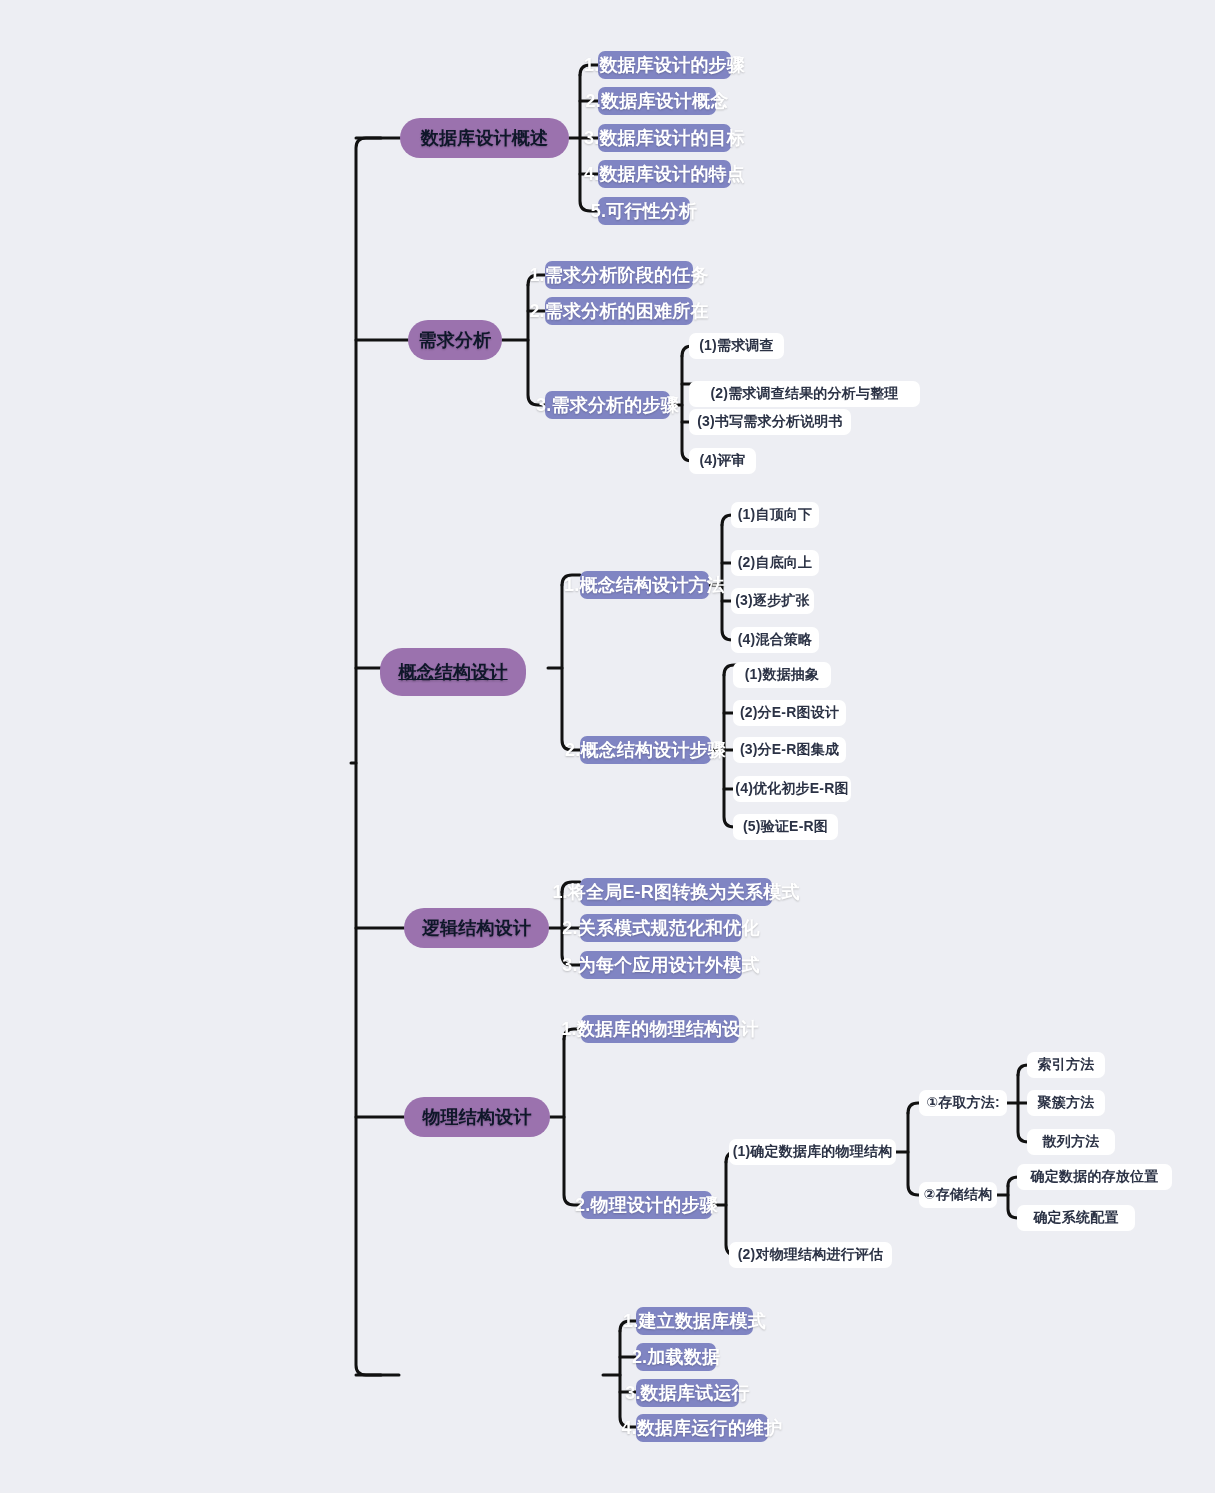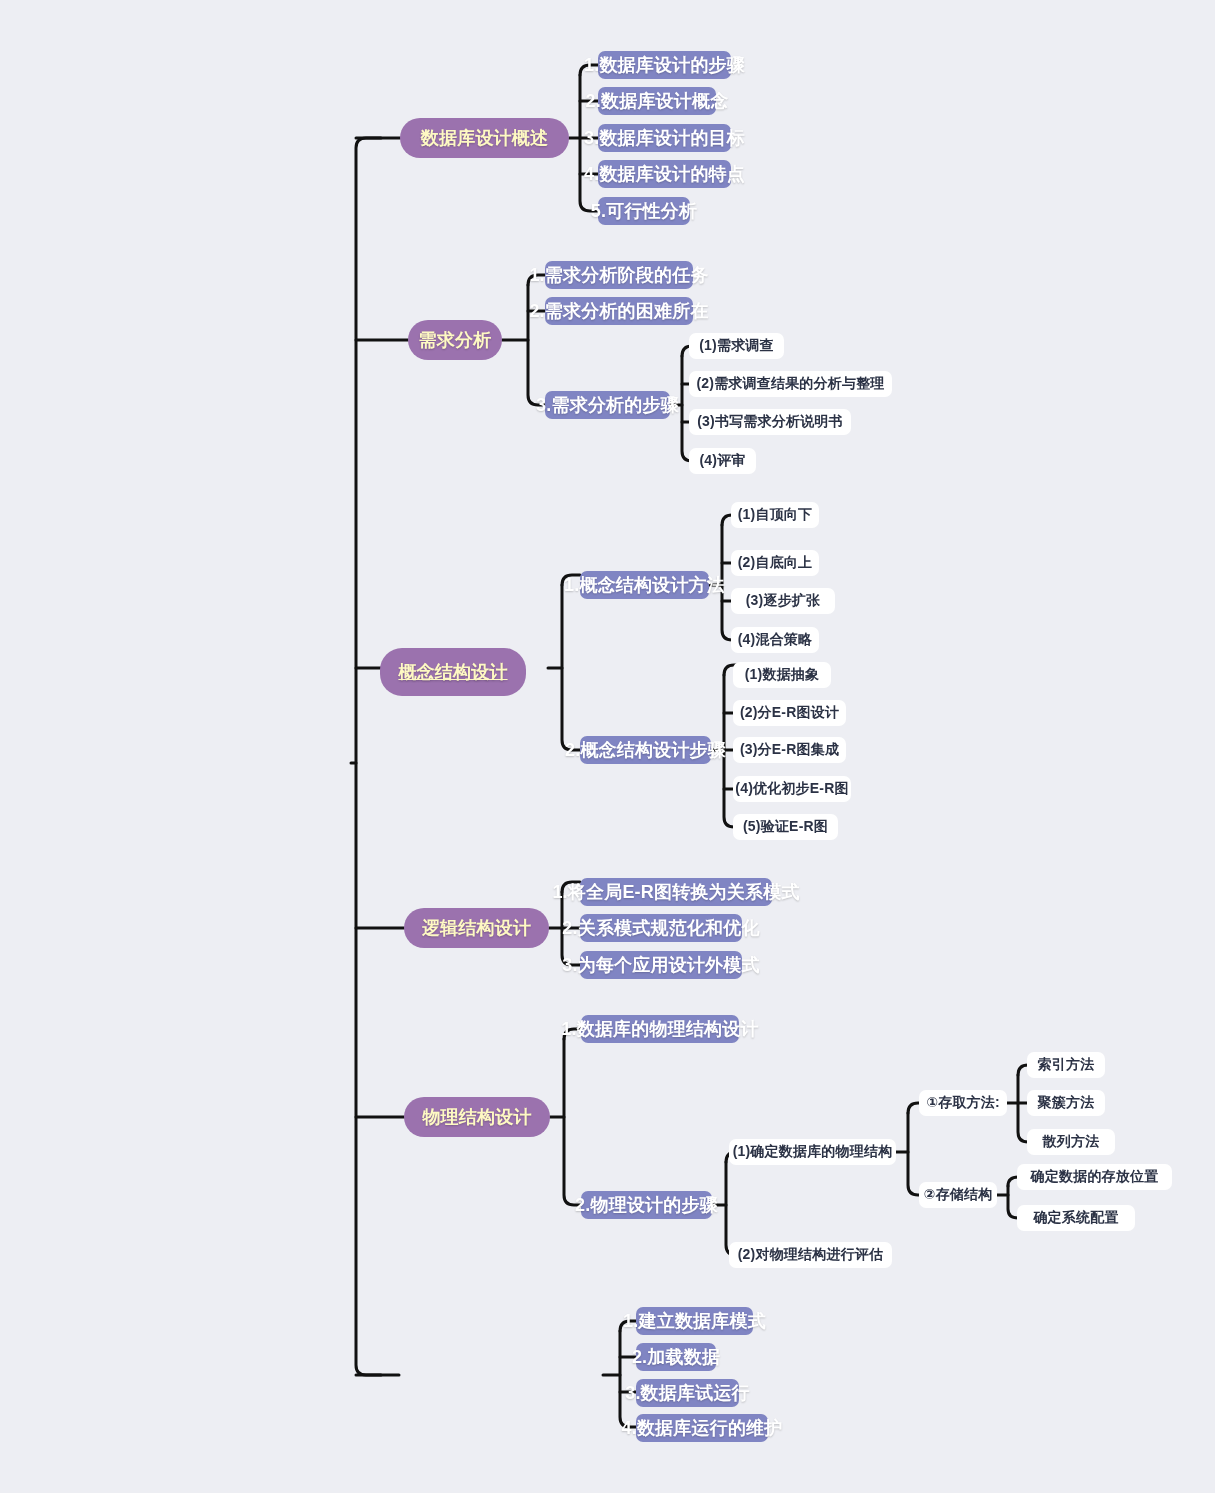--- a/index.html
+++ b/index.html
@@ -32,21 +32,21 @@
     line-height:1.22;
     flex-direction:column;
     text-align:center;
     text-shadow:0 1px 2px rgba(0,0,0,.25);
   }
   .n-root span{display:block;}
 
   
   .n-l1{
     background:#9b72ae;
-    color:#fef9c3;
+    color:#0f172a;
     border-radius:22px;
     font-size:18px;
     font-weight:bold;
     text-shadow:0 1px 2px rgba(0,0,0,.22);
     padding:0 16px;
   }
 
   
   .n-l2{
     background:#8085c3;
@@ -162,29 +162,29 @@
   <div class="node n-l2" style="left:598px;top:87px;width:118px;height:28px;">2.数据库设计概念</div>
   <div class="node n-l2" style="left:598px;top:124px;width:133px;height:28px;">3.数据库设计的目标</div>
   <div class="node n-l2" style="left:598px;top:160px;width:133px;height:28px;">4.数据库设计的特点</div>
   <div class="node n-l2" style="left:598px;top:197px;width:92px;height:28px;">5.可行性分析</div>
 
   <div class="node n-l1" style="left:408px;top:320px;width:94px;height:40px;">需求分析</div>
   <div class="node n-l2" style="left:545px;top:261px;width:148px;height:28px;">1.需求分析阶段的任务</div>
   <div class="node n-l2" style="left:545px;top:297px;width:148px;height:28px;">2.需求分析的困难所在</div>
   <div class="node n-l2" style="left:545px;top:391px;width:125px;height:28px;">3.需求分析的步骤</div>
   <div class="node n-w" style="left:689px;top:333px;width:95px;height:26px;">(1)需求调查</div>
-  <div class="node n-w" style="left:689px;top:371px;width:203px;height:26px;">(2)需求调查结果的分析与整理</div>
+  <div class="node n-w" style="left:689px;top:381px;width:231px;height:26px;">(2)需求调查结果的分析与整理</div>
   <div class="node n-w" style="left:689px;top:409px;width:162px;height:26px;text-align:center;">(3)书写需求分析说明书</div>
   <div class="node n-w" style="left:689px;top:448px;width:67px;height:26px;">(4)评审</div>
 
   <div class="node n-l1" style="left:380px;top:648px;width:146px;height:48px;text-decoration:underline;">概念结构设计</div>
   <div class="node n-l2" style="left:580px;top:571px;width:129px;height:28px;">1.概念结构设计方法</div>
   <div class="node n-w" style="left:731px;top:502px;width:88px;height:26px;">(1)自顶向下</div>
   <div class="node n-w" style="left:731px;top:550px;width:88px;height:26px;">(2)自底向上</div>
-  <div class="node n-w" style="left:731px;top:588px;width:104px;height:26px;">(3)逐步扩张</div>
+  <div class="node n-w" style="left:731px;top:588px;width:83px;height:26px;">(3)逐步扩张</div>
   <div class="node n-w" style="left:731px;top:627px;width:88px;height:26px;">(4)混合策略</div>
 
   <div class="node n-l2" style="left:580px;top:736px;width:131px;height:28px;">2.概念结构设计步骤</div>
   <div class="node n-w" style="left:733px;top:662px;width:98px;height:26px;">(1)数据抽象</div>
   <div class="node n-w" style="left:733px;top:700px;width:113px;height:26px;">(2)分E-R图设计</div>
   <div class="node n-w" style="left:733px;top:737px;width:113px;height:26px;">(3)分E-R图集成</div>
   <div class="node n-w" style="left:733px;top:776px;width:118px;height:26px;">(4)优化初步E-R图</div>
   <div class="node n-w" style="left:733px;top:814px;width:105px;height:26px;">(5)验证E-R图</div>
 
   <div class="node n-l1" style="left:404px;top:908px;width:145px;height:40px;">逻辑结构设计</div>

